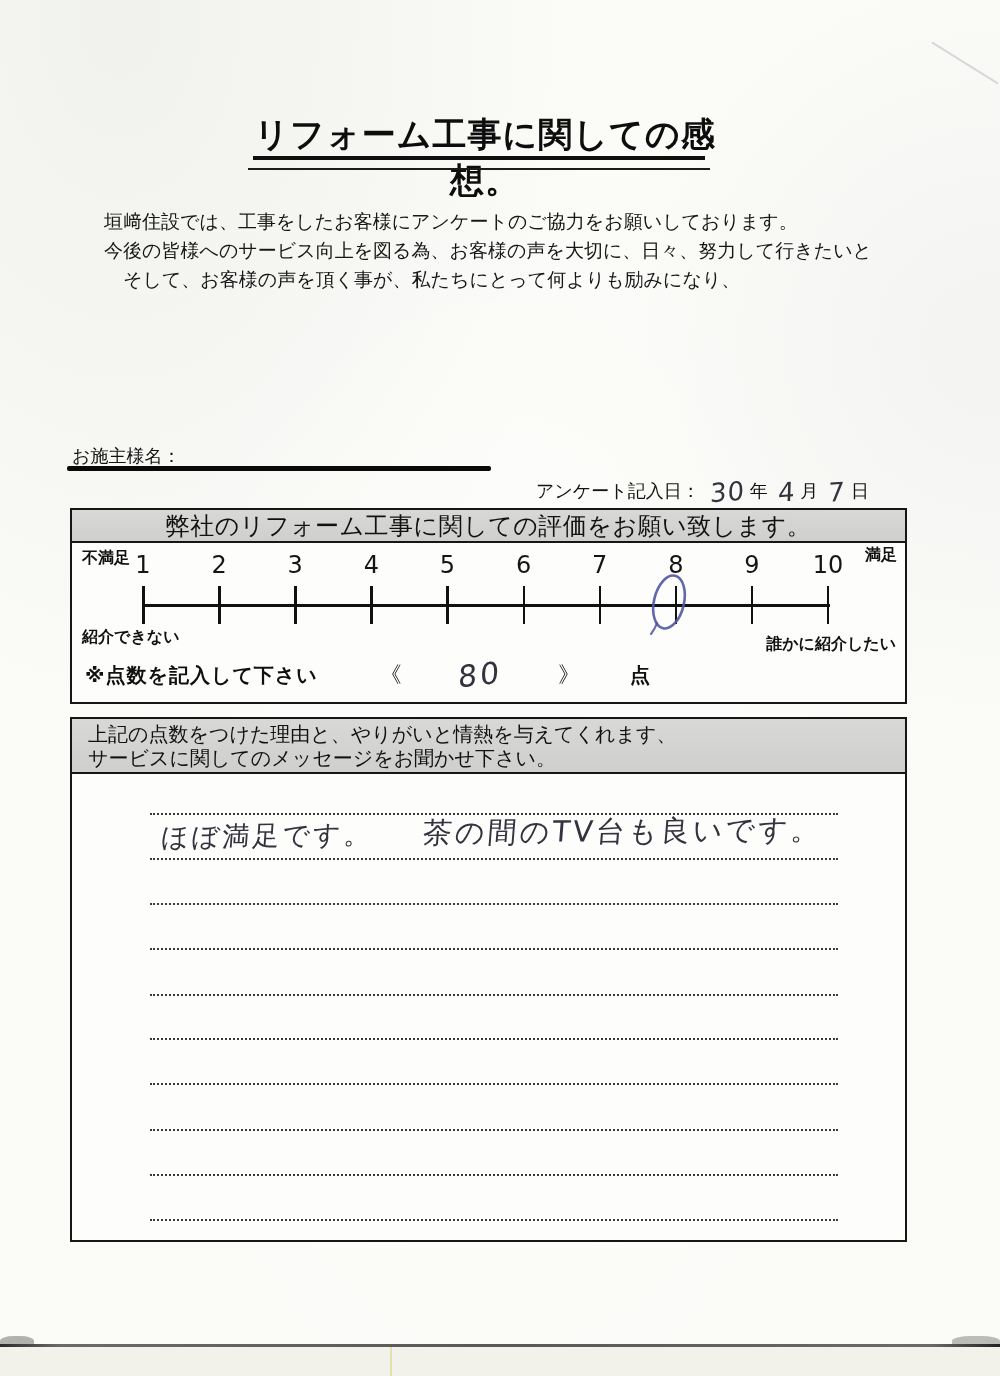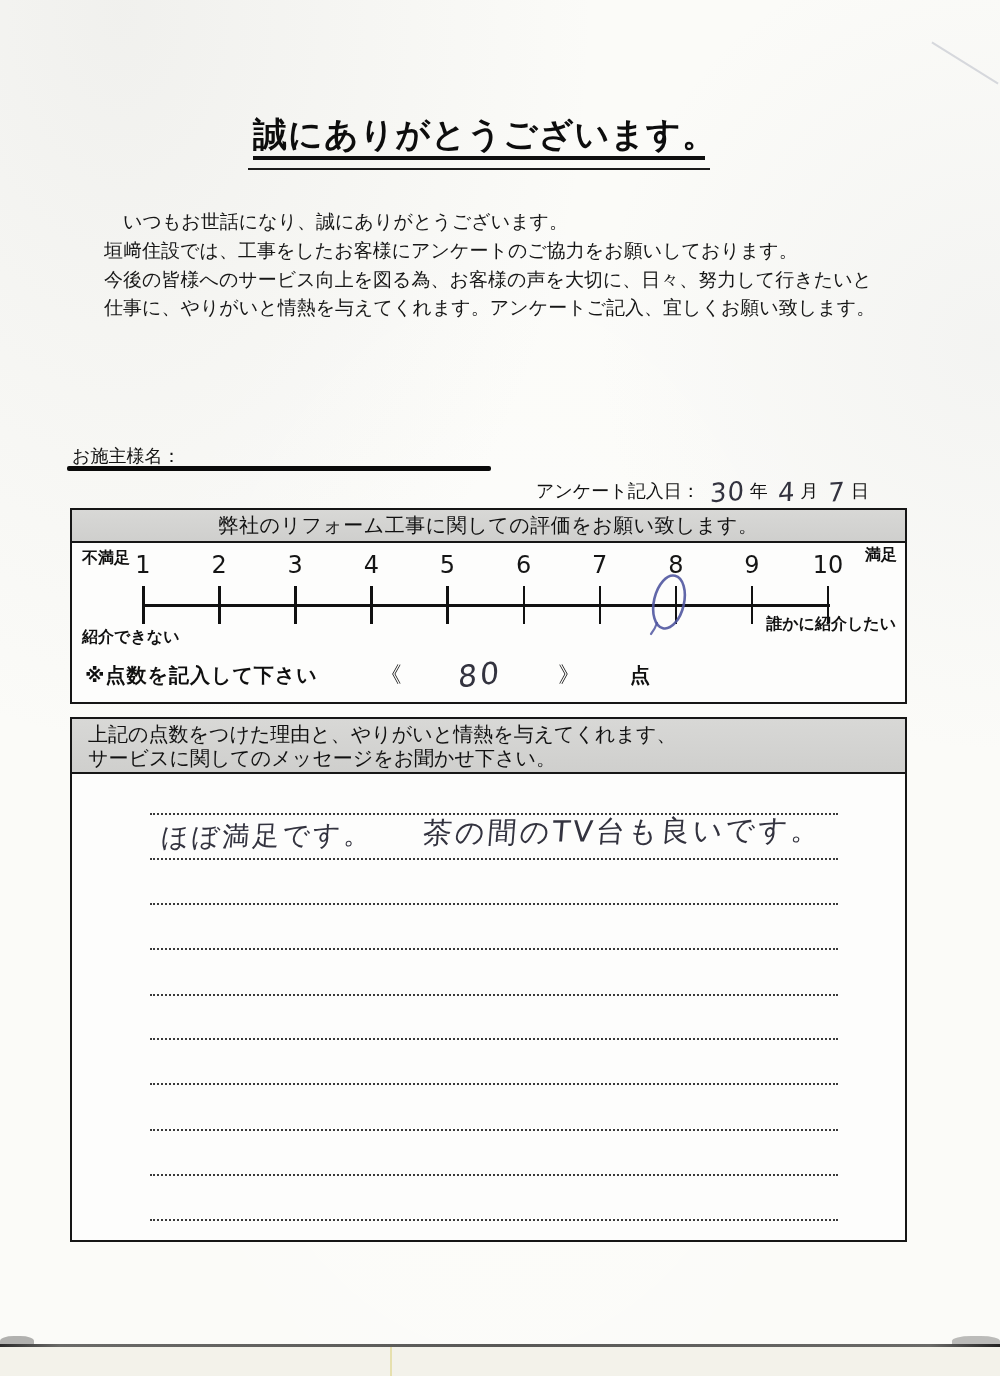--- a/index.html
+++ b/index.html
@@ -42,30 +42,30 @@
 
   
   .box{border:2.5px solid #161616;background:#fdfdfc;}
   .box1{left:70px;top:508px;width:833px;height:192px;}
   .box2{left:70px;top:717px;width:833px;height:521px;}
   .box-header{
     background:linear-gradient(180deg,#d8d8d6,#cfcfcd);
     border-bottom:2.5px solid #161616;color:#111;
   }
   .box1-header{height:31px;display:flex;align-items:center;justify-content:center;
-    font-size:20px;letter-spacing:0.5px;}
+    font-size:24px;letter-spacing:0.5px;}
   .box2-header{height:50px;padding:3px 0 0 16px;font-size:20px;line-height:24px;}
 
   
   .scale-zone{position:absolute;left:0;top:34px;width:100%;height:113px;}
   .corner-label{position:absolute;font-size:16px;font-weight:bold;color:#111;}
   .lbl-tl{left:10px;top:4px;}
   .lbl-tr{right:8px;top:1px;}
   .lbl-bl{left:10px;top:83px;}
-  .lbl-br{right:9px;top:70px;font-family:Liberation Mono, monospace;}
+  .lbl-br{right:9px;top:90px;font-family:Liberation Mono, monospace;}
   .main-line{position:absolute;left:71px;top:60px;width:687px;height:3px;background:#111;}
   .tick{position:absolute;top:0;width:0;height:113px;}
   .tick-num{
     position:absolute;top:9px;left:0;transform:translateX(-50%);
     font-size:24px;color:#151515;line-height:24px;
   }
   .tick-mark{position:absolute;top:42px;left:-1px;width:2.5px;height:38px;background:#111;}
   .circle-svg{position:absolute;left:-29px;top:25px;}
 
   
@@ -95,29 +95,28 @@
   .edge-smudge-l{left:0;top:1336px;width:34px;height:12px;background:rgba(40,40,40,0.35);
     border-radius:40%;}
   .edge-smudge-r{left:952px;top:1336px;width:48px;height:12px;background:rgba(40,40,40,0.3);
     border-radius:40%;}
 </style>
 </head>
 <body>
 
 <div class="page">
 
-  <div class="abs title">誠にありがとうございます。</div>
+  <div class="abs title">リフォーム工事に関しての感想。</div>
   <div class="abs title-underline1"></div>
   <div class="abs title-underline2"></div>
 
   <div class="abs intro">
-    <div>　いつもお世話になり、誠にありがとうございます。</div>
     <div>垣﨑住設では、工事をしたお客様にアンケートのご協力をお願いしております。</div>
     <div>今後の皆様へのサービス向上を図る為、お客様の声を大切に、日々、努力して行きたいと</div>
-    <div>仕事に、やりがいと情熱を与えてくれます。アンケートご記入、宜しくお願い致します。</div>
+    <div>　そして、お客様の声を頂く事が、私たちにとって何よりも励みになり、</div>
   </div>
 
   <div class="abs owner-label">お施主様名：</div>
   <div class="abs owner-line"></div>
 
   <div class="abs date-row">
     <span class="date-label">アンケート記入日：</span>
     <span class="hand hand-digit" style="color: rgb(51, 51, 63);">30</span>
     <span class="date-unit">年</span>
     <span class="hand hand-digit" style="color: rgb(51, 51, 63);">4</span>

